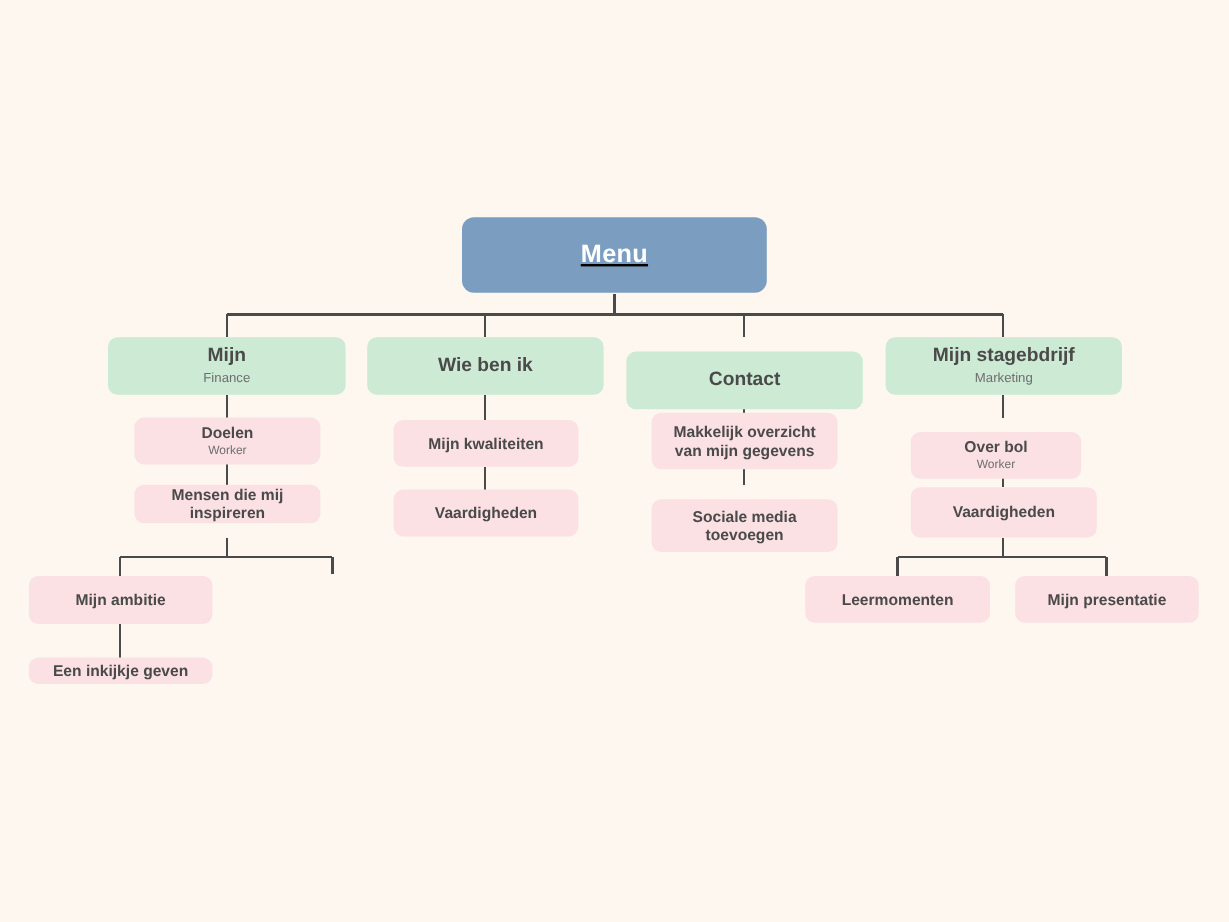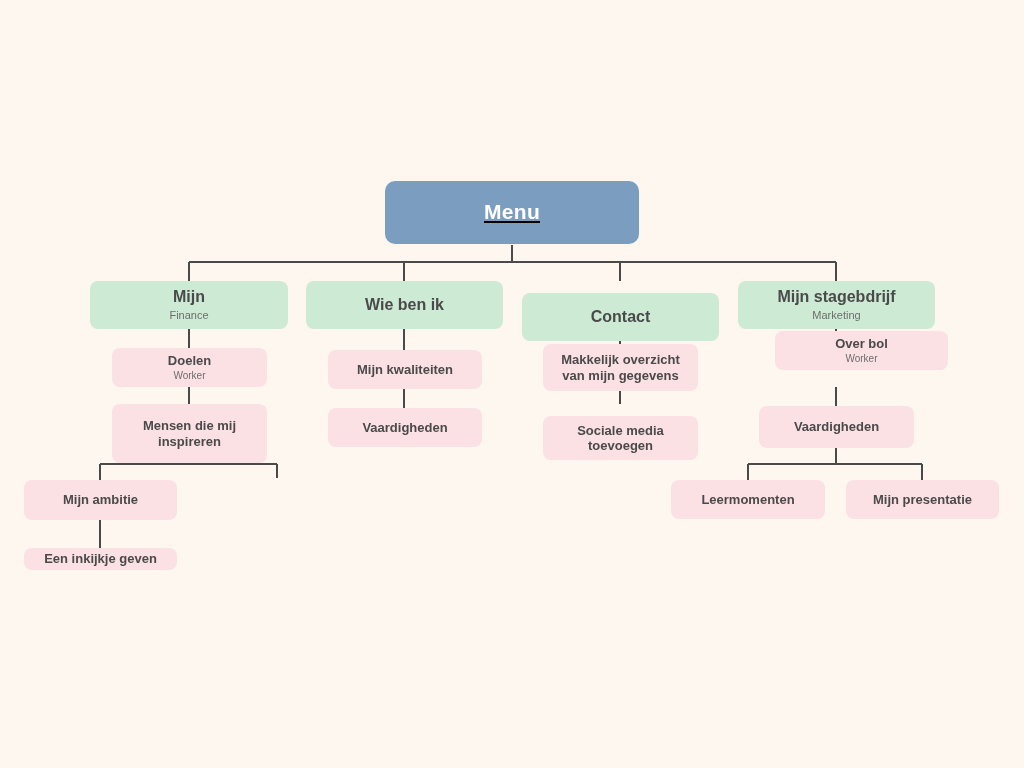--- a/index.html
+++ b/index.html
@@ -140,26 +140,26 @@
 
   <div class="node pink" style="left:328px; top:350px; width:154px; height:39px;">
     <div class="title">Mijn kwaliteiten</div>
   </div>
 
   <div class="node pink" style="left:543px; top:344px; width:155px; height:47px;">
     <div class="title">Makkelijk overzicht
 van mijn gegevens</div>
   </div>
 
-  <div class="node pink" style="left:759px; top:331px; width:173px; height:39px;margin-left:16px;">
+  <div class="node pink" style="left:759px; top:360px; width:142px; height:39px;">
     <div class="title">Over bol</div>
     <div class="sub">Worker</div>
   </div>
 
-  <div class="node pink" style="left:112px; top:404px; width:155px; height:59px;">
+  <div class="node pink" style="left:112px; top:404px; width:155px; height:32px;">
     <div class="title">Mensen die mij
 inspireren</div>
   </div>
 
   <div class="node pink" style="left:328px; top:408px; width:154px; height:39px;">
     <div class="title">Vaardigheden</div>
   </div>
 
   <div class="node pink" style="left:543px; top:416px; width:155px; height:44px;">
     <div class="title">Sociale media

